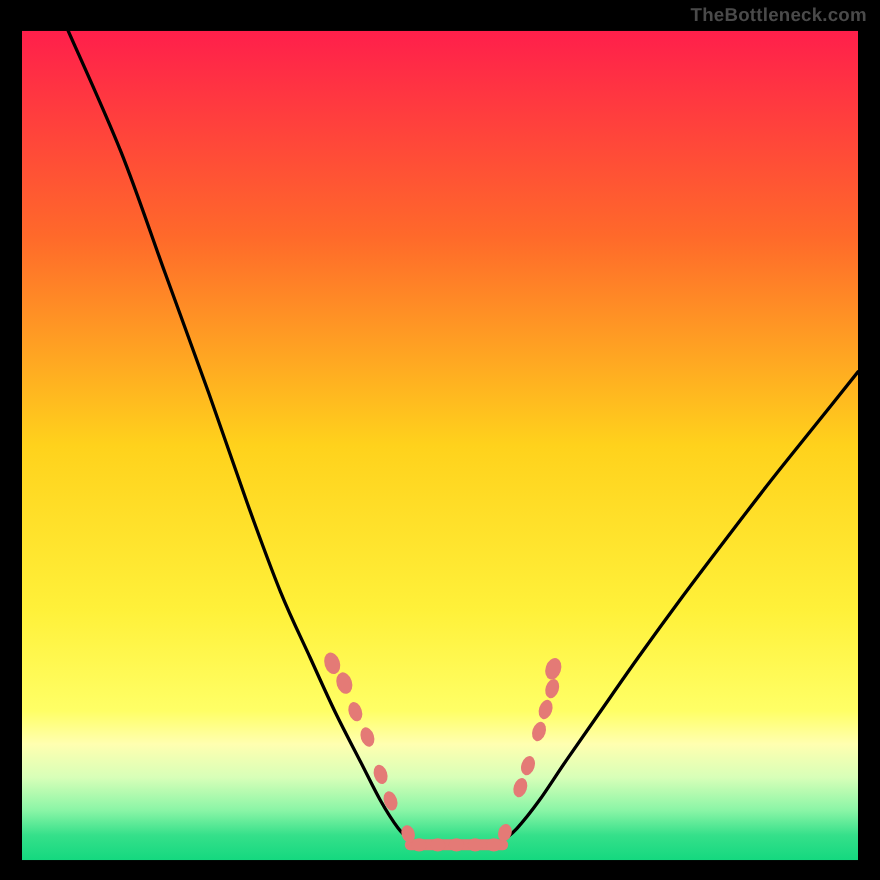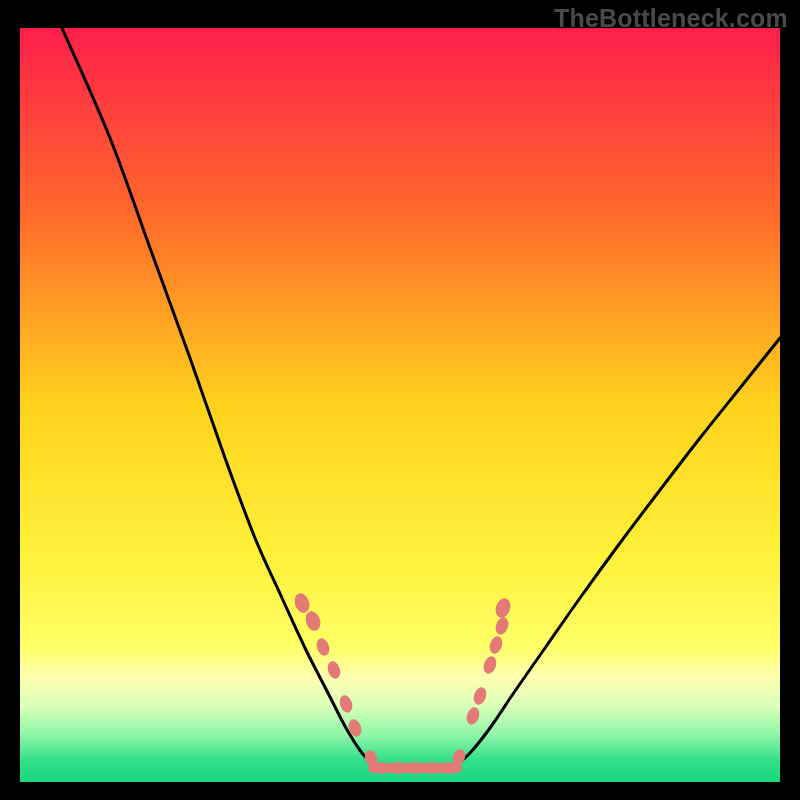--- a/index.html
+++ b/index.html
@@ -15,21 +15,21 @@
     position: relative;
     width: 800px;
     height: 800px;
     background: #000000;
   }
   .attribution {
     position: absolute;
     top: 4px;
     right: 12px;
     color: #4a4a4a;
-    font-size: 25px;
+    font-size: 17px;
     font-weight: bold;
     letter-spacing: 0.2px;
   }
   .plot-wrap {
     position: absolute;
     left: 20px;
     top: 28px;
     width: 760px;
     height: 754px;
     background: #000000;

